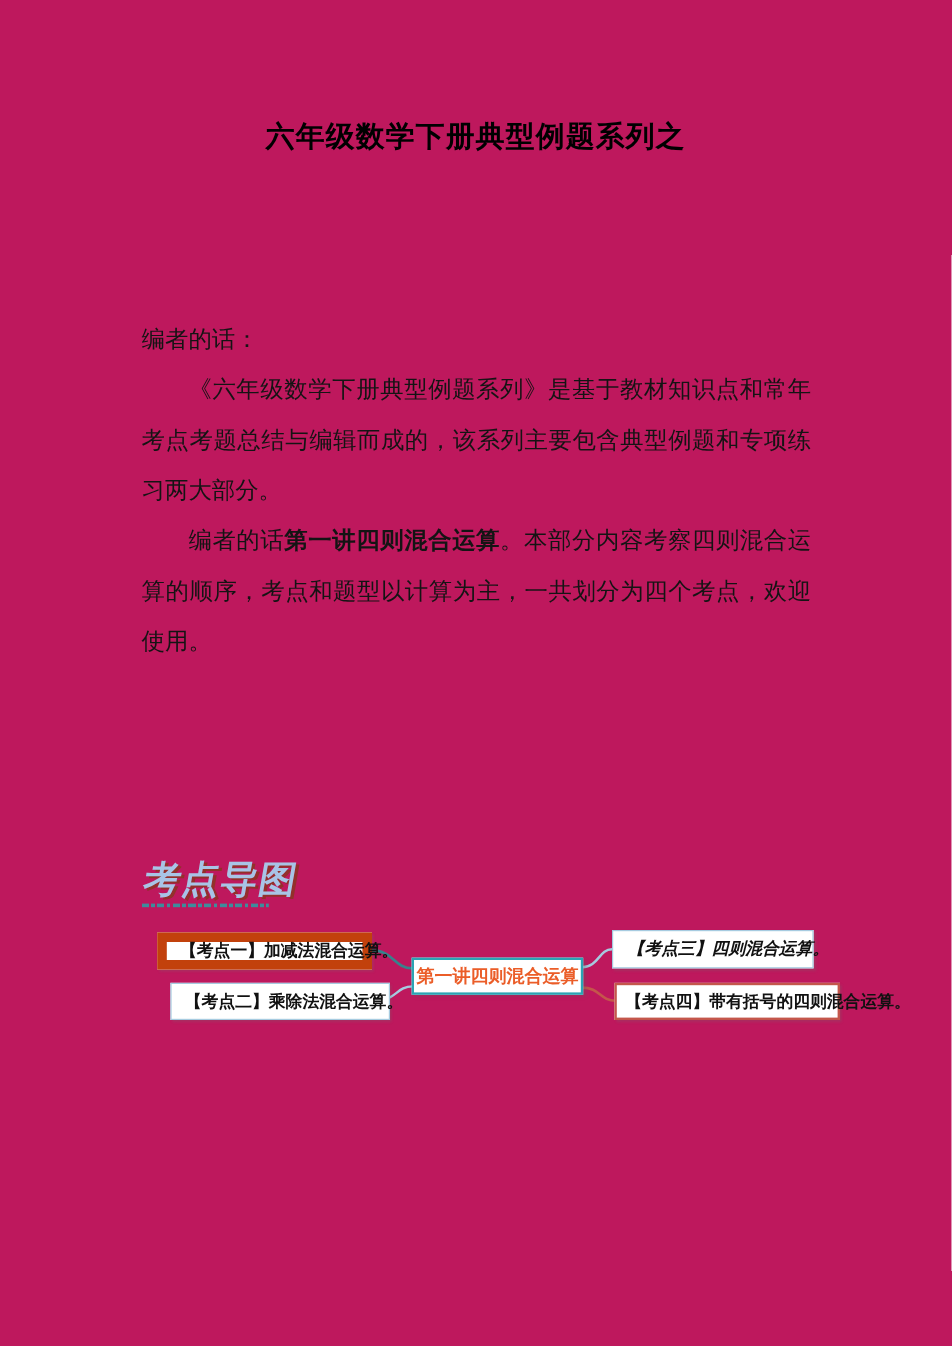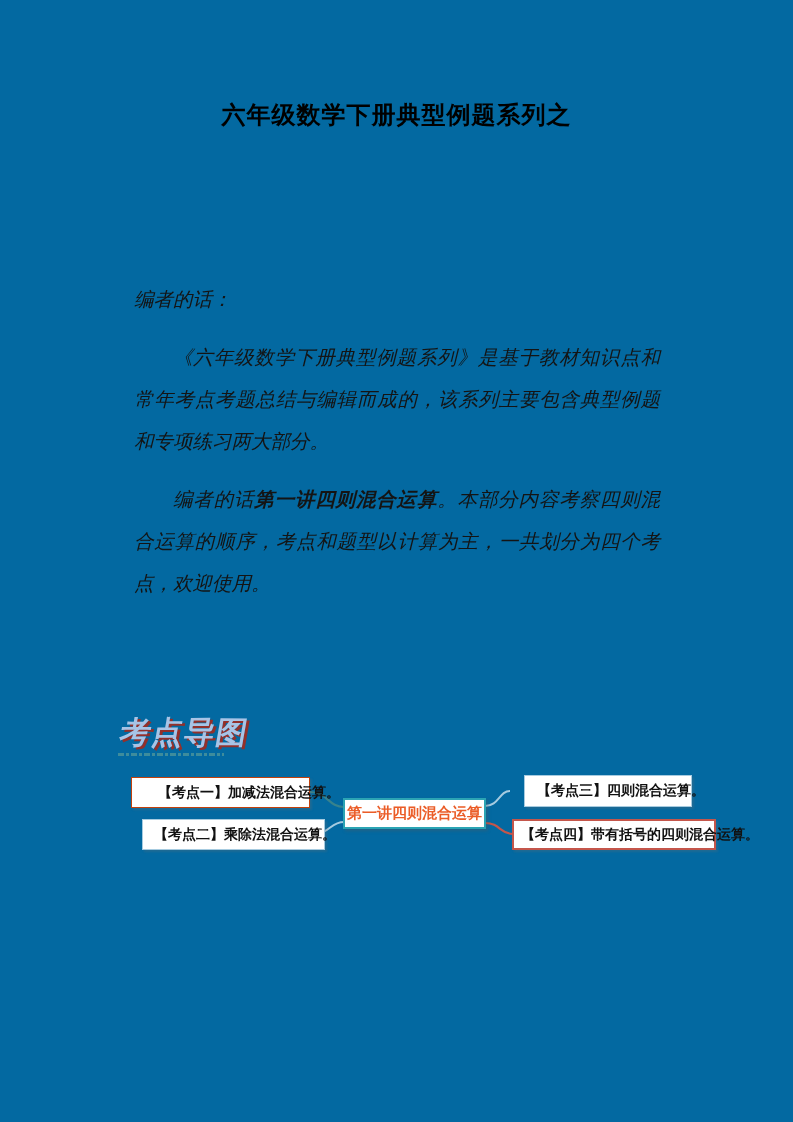--- a/index.html
+++ b/index.html
@@ -1,20 +1,20 @@
 <!DOCTYPE html>
 <html><head>
 <meta charset="utf-8">
 <style>
   html, body { margin: 0; padding: 0; background: #ffffff; }
   .page {
     position: relative;
     width: 793px;
     height: 1122px;
-    background: #0369a1;
+    background: #be185d;
     overflow: hidden;
     font-family: "Liberation Sans", sans-serif;
     color: #111111;
   }
 
   
   .doc-title {
     position: absolute;
     top: 93px;
     left: 0;
@@ -31,21 +31,21 @@
   .body-text {
     position: absolute;
     top: 262px;
     left: 118px;
     width: 558px;
     font-size: 19.5px;
     line-height: 42px;
     text-align: justify;
     color: #141414;
   }
-  .body-text p { margin: 16px; font-style: italic; }
+  .body-text p { margin: 0; }
   .body-text p.indent { text-indent: 2em; }
   .bold-inline { font-weight: bold; }
 
   
   .section-title {
     position: absolute;
     left: 120px;
     top: 712px;
     font-family: "DejaVu Serif", serif;
     font-size: 31px;
@@ -76,24 +76,24 @@
     box-sizing: border-box;
     background: #ffffff;
     display: flex;
     align-items: center;
     font-size: 14px;
     font-weight: bold;
     color: #111111;
     white-space: nowrap;
     box-shadow: 2px 2px 2px rgba(110,110,110,0.25);
   }
-  .node-1 { left: 131px; top: 777px; width: 179px; height: 31px; border: 1px solid #c2410c; padding-left: 26px; }
+  .node-1 { left: 131px; top: 777px; width: 179px; height: 31px; border: 8px solid #c2410c; padding-left: 11px; }
   .node-2 { left: 142px; top: 819px; width: 183px; height: 31px; border: 1.5px solid #A6CBE0; padding-left: 11px; }
-  .node-3 { left: 524px; top: 775px; width: 168px; height: 32px; border: 1.5px solid #A6CBE0; padding-left: 12px; }
-  .node-4 { left: 512px; top: 819px; width: 204px; height: 31px; border: 2px solid #C4564B; padding-left: 7px; }
+  .node-3 { left: 510px; top: 775px; width: 168px; height: 32px; border: 1.5px solid #A6CBE0; padding-left: 12px; font-style: italic; }
+  .node-4 { left: 512px; top: 819px; width: 188px; height: 31px; border: 2px solid #C4564B; padding-left: 7px; }
   .node-center {
     left: 343px; top: 798px; width: 143px; height: 31px;
     border: 2.5px solid #2BA4B4;
     justify-content: center;
     padding-left: 0;
     font-size: 15px;
     color: #EB5D28;
     box-shadow: 2px 2px 3px rgba(90,90,90,0.35);
   }
 </style>

